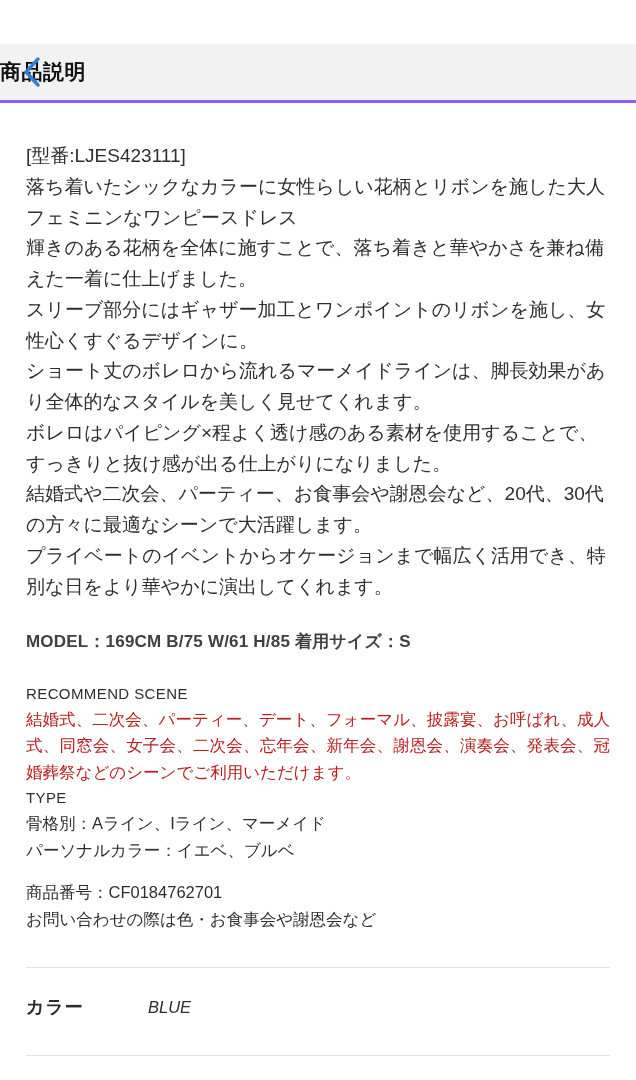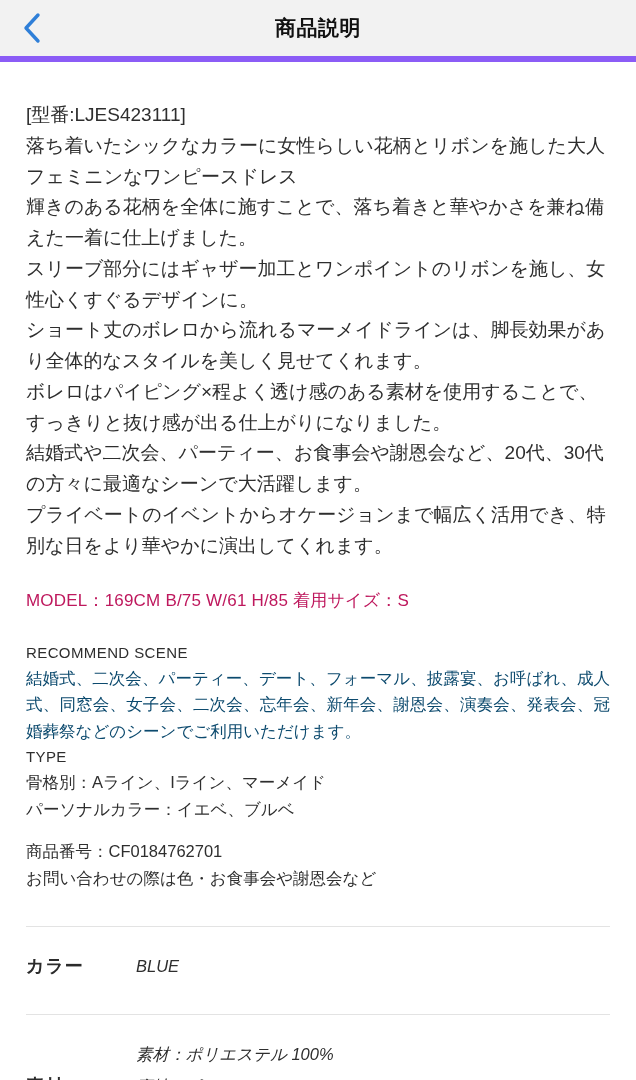--- a/index.html
+++ b/index.html
@@ -13,24 +13,24 @@
     font-family: "Liberation Sans", "DejaVu Sans", sans-serif;
     color: #2b2b2b;
     -webkit-font-smoothing: antialiased;
   }
 
   
   .header {
     position: relative;
     height: 56px;
     background: #f2f2f2;
-    border-bottom: 6px solid #8b5cf6;
+    border-bottom: 3px solid #8b5cf6;
     display: flex;
     align-items: center;
-    justify-content: center;
+    margin-top: 44px;
   }
   .back-btn {
     position: absolute;
     left: 10px;
     top: 0;
     height: 56px;
     width: 44px;
     display: flex;
     align-items: center;
     justify-content: center;
@@ -54,53 +54,55 @@
     color: #2e2e2e;
     white-space: pre-wrap;
     word-break: break-word;
   }
   .block-gap-lg { height: 26px; }
   .block-gap-sm { height: 16px; }
 
   .model-line {
     font-size: 17px;
     line-height: 1.6;
-    color: #be185d;
+    color: #404040;
     letter-spacing: 0.2px;
+    font-weight: bold;
   }
   .section-heading {
     font-size: 15px;
     line-height: 1.6;
     color: #2e2e2e;
     letter-spacing: 0.4px;
   }
   .section-body {
     font-size: 16.5px;
     line-height: 1.62;
-    color: #0c4a6e;
+    color: #b91c1c;
     white-space: pre-wrap;
     word-break: break-word;
     text-align: justify;
   }
   .plain-line {
     font-size: 16.5px;
     line-height: 1.62;
     color: #2e2e2e;
   }
 
   
   .divider {
     height: 1px;
     background: #e3e3e3;
     margin: 34px 0 0 0;
   }
   .attr-row {
     display: flex;
     align-items: flex-end;
     padding: 26px 0 0 0;
+    gap: 12px;
   }
   .attr-label {
     width: 110px;
     flex: 0 0 110px;
     font-size: 18px;
     font-weight: bold;
     color: #2b2b2b;
     letter-spacing: 1px;
     line-height: 1.5;
   }

